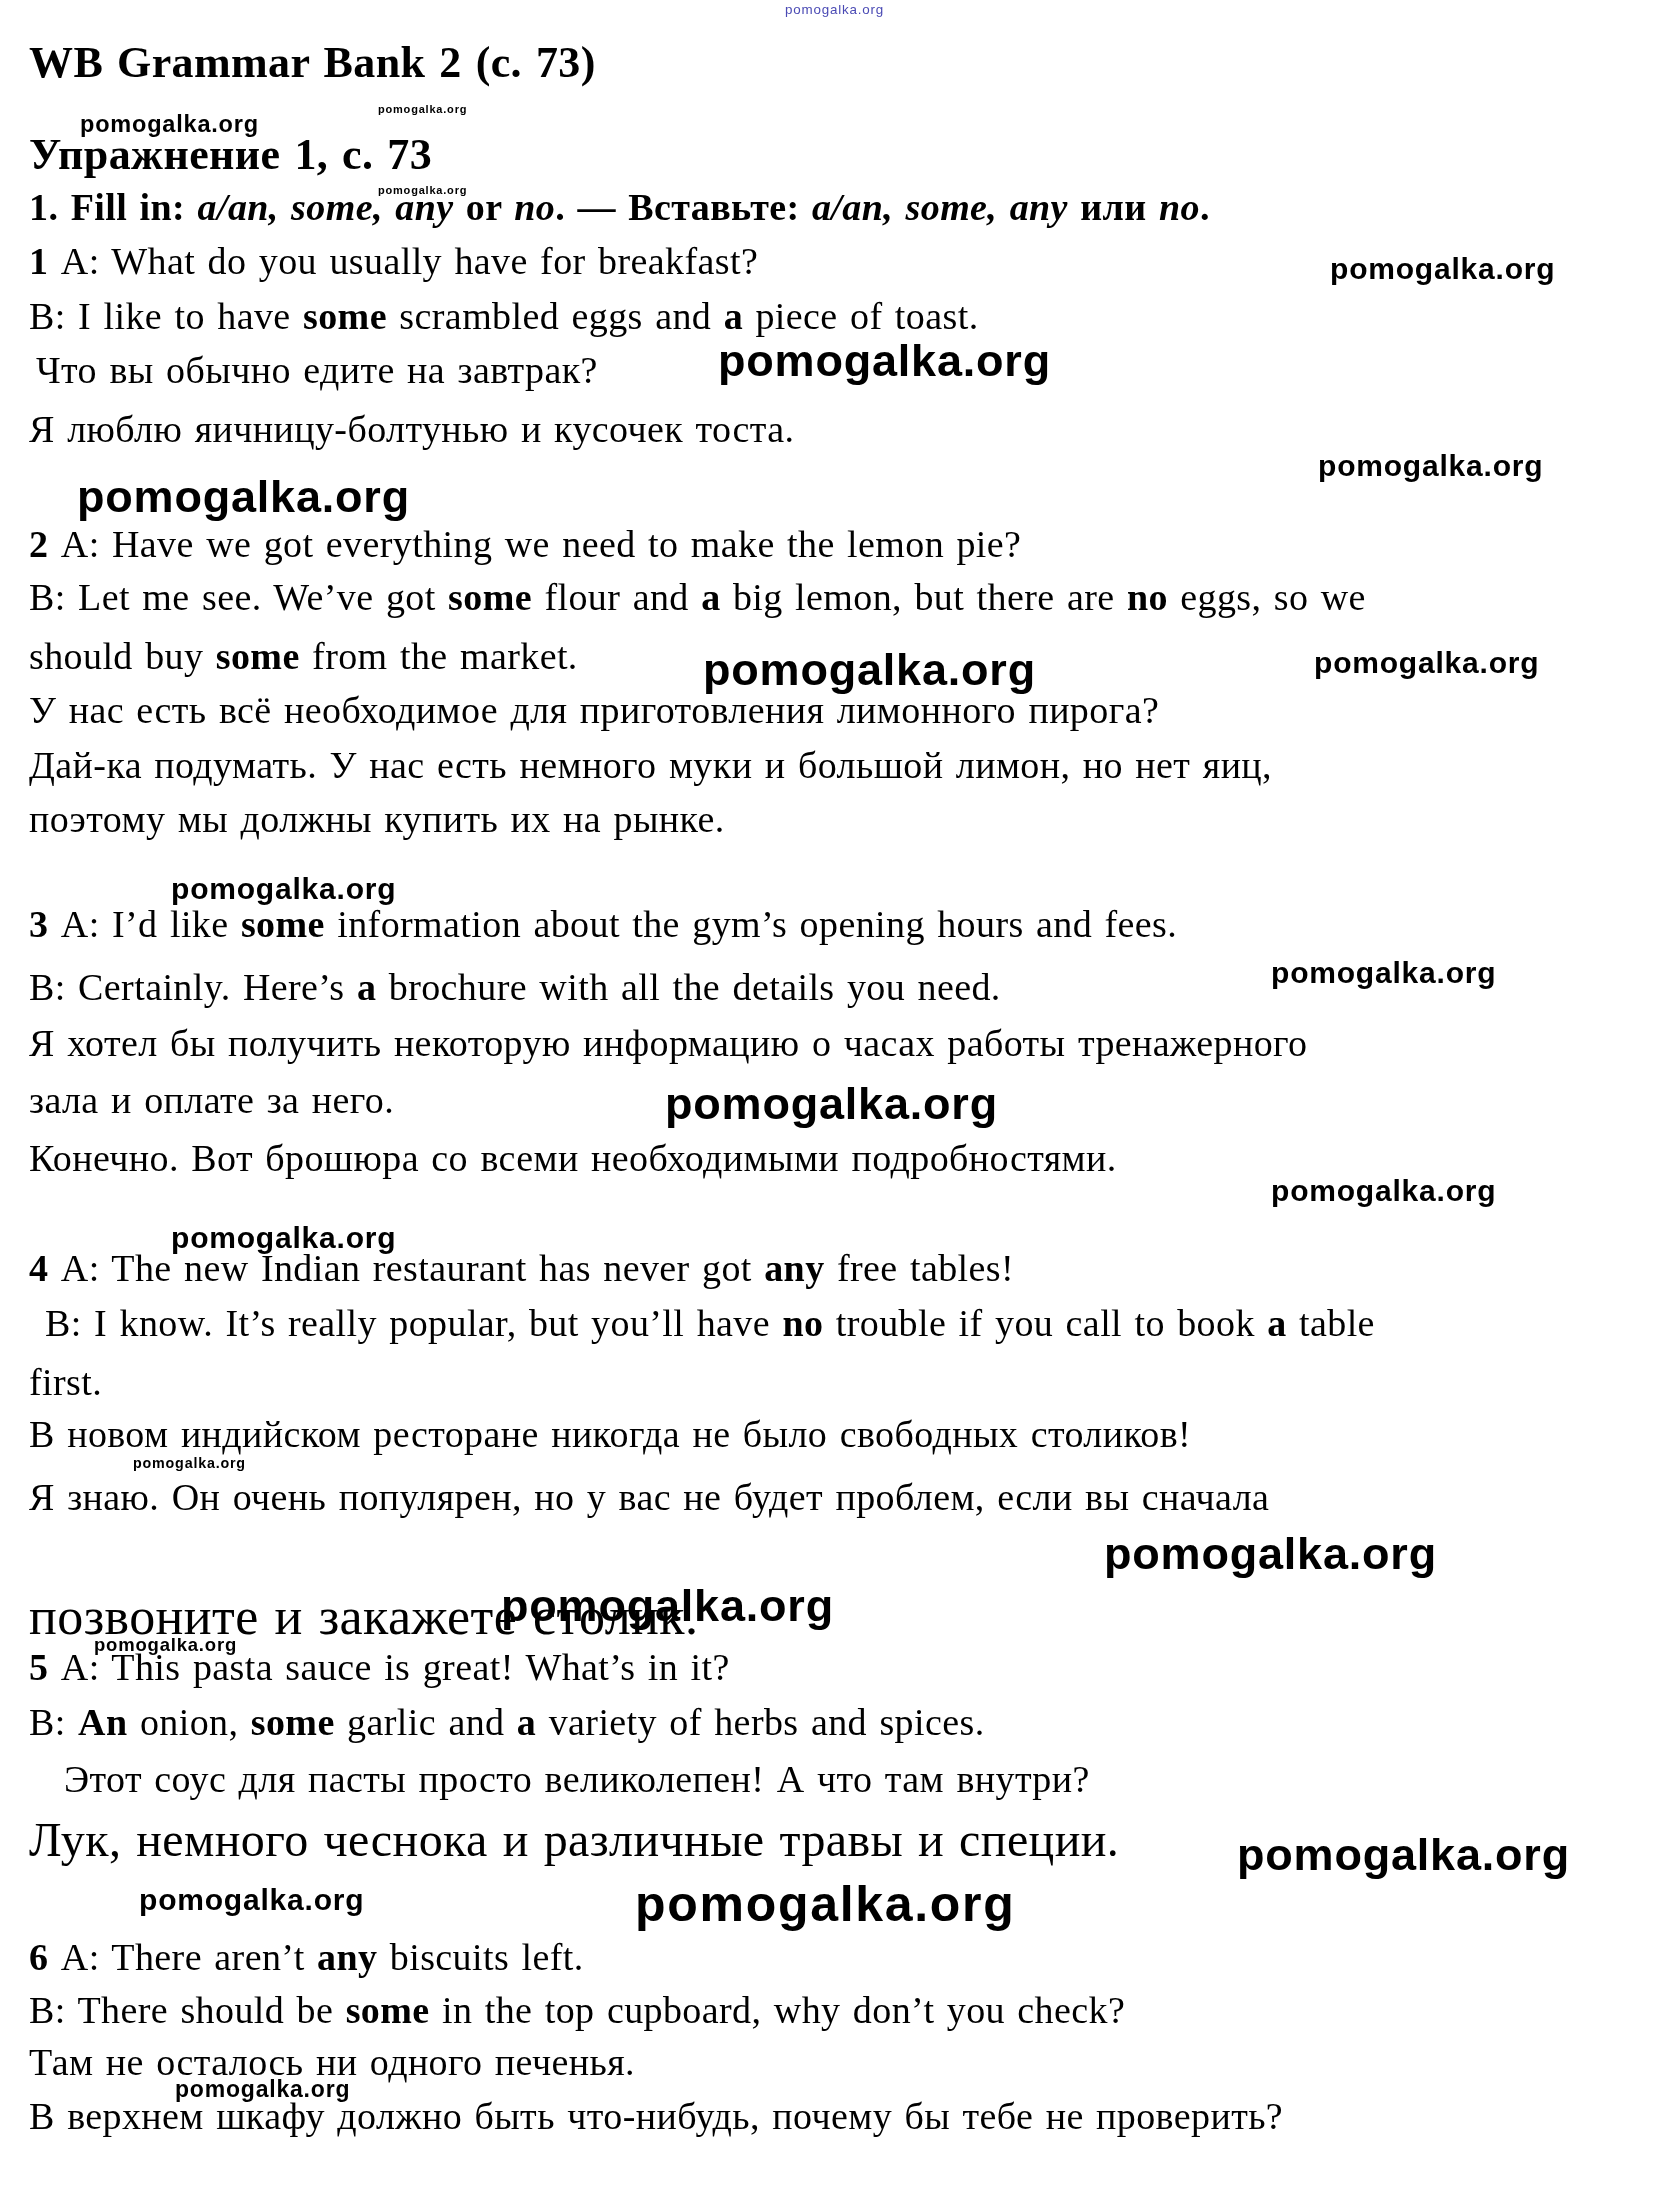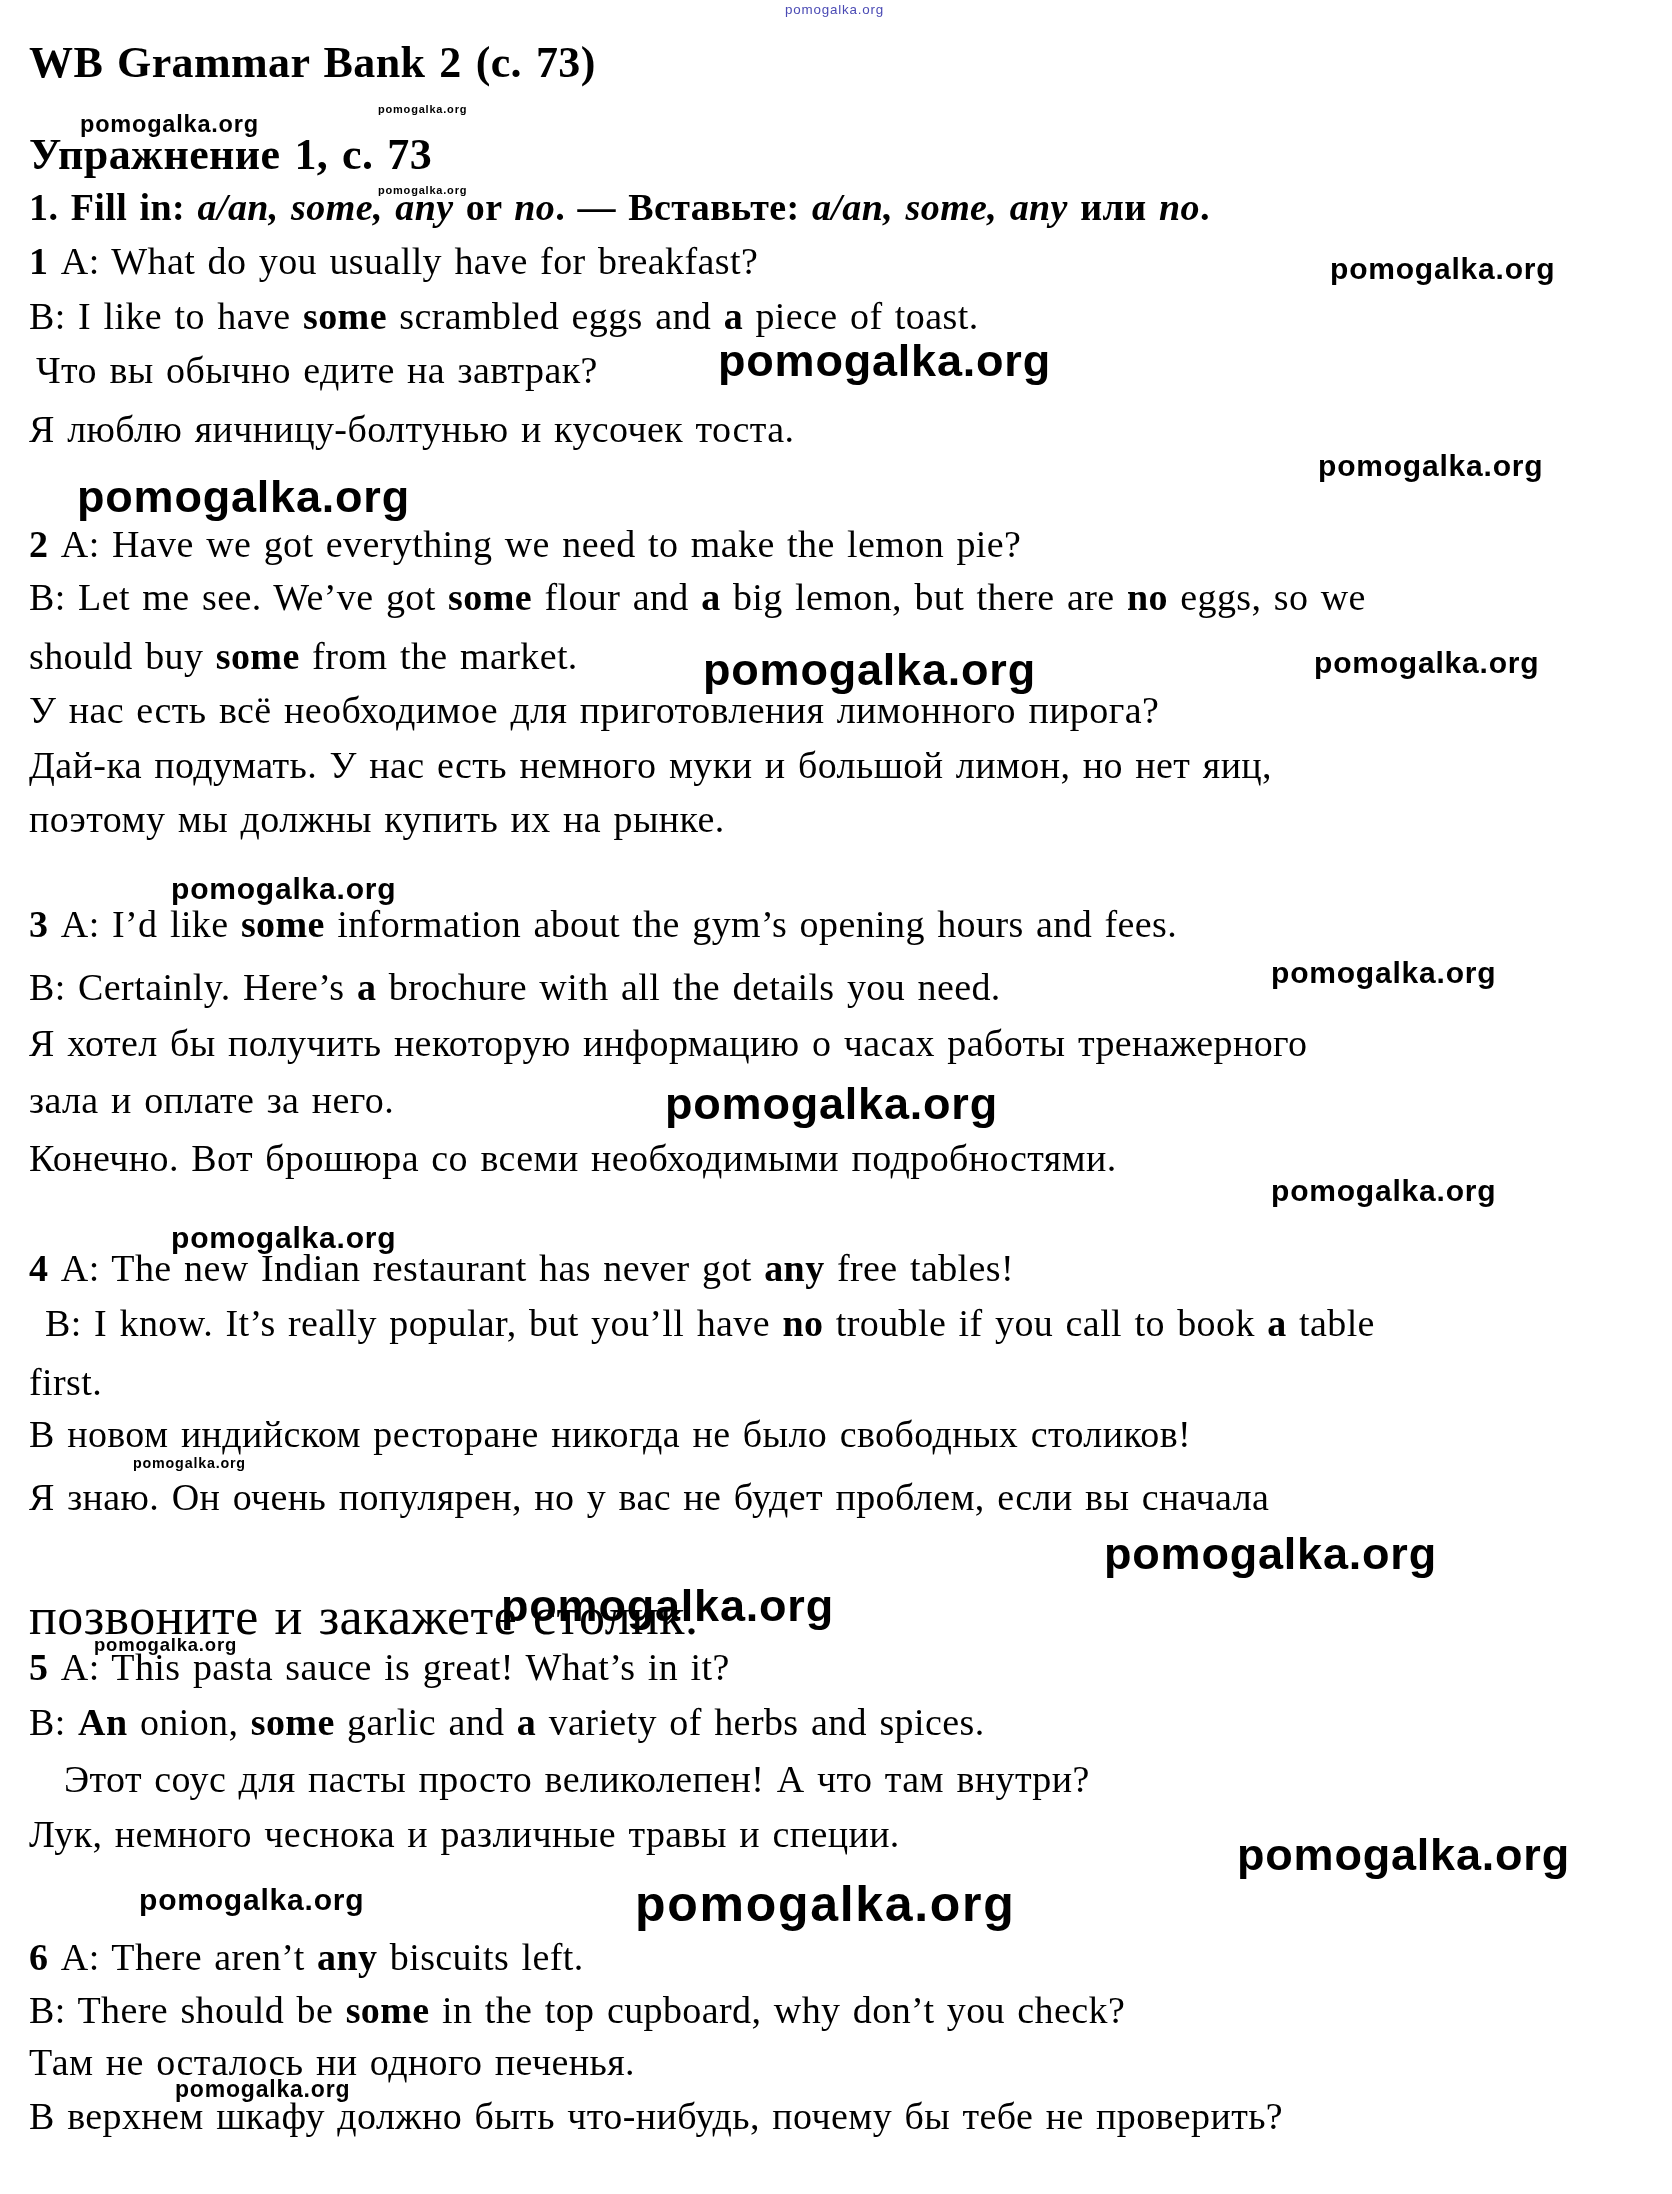--- a/index.html
+++ b/index.html
@@ -60,21 +60,21 @@
     <div class="line" style="left: 29px; top: 1137px; font-size: 38px;"><span class="">Конечно. Вот брошюра со всеми необходимыми подробностями.</span></div>
     <div class="line" style="left: 29px; top: 1247px; font-size: 38px;"><span class="b">4 </span><span class="">A: The new Indian restaurant has never got </span><span class="b">any</span><span class=""> free tables!</span></div>
     <div class="line" style="left: 45px; top: 1302px; font-size: 38px;"><span class="">B: I know. It’s really popular, but you’ll have </span><span class="b">no</span><span class=""> trouble if you call to book </span><span class="b">a</span><span class=""> table</span></div>
     <div class="line" style="left: 29px; top: 1361px; font-size: 38px;"><span class="">first.</span></div>
     <div class="line" style="left: 29px; top: 1413px; font-size: 38px;"><span class="">В новом индийском ресторане никогда не было свободных столиков!</span></div>
     <div class="line" style="left: 29px; top: 1476px; font-size: 38px;"><span class="">Я знаю. Он очень популярен, но у вас не будет проблем, если вы сначала</span></div>
     <div class="line" style="left: 29px; top: 1588px; font-size: 52px;"><span class="">позвоните и закажете столик.</span></div>
     <div class="line" style="left: 29px; top: 1646px; font-size: 38px;"><span class="b">5 </span><span class="">A: This pasta sauce is great! What’s in it?</span></div>
     <div class="line" style="left: 29px; top: 1701px; font-size: 38px;"><span class="">B: </span><span class="b">An</span><span class=""> onion, </span><span class="b">some</span><span class=""> garlic and </span><span class="b">a</span><span class=""> variety of herbs and spices.</span></div>
     <div class="line" style="left: 29px; top: 1758px; font-size: 38px; margin-left: 35px;"><span class="">Этот соус для пасты просто великолепен! А что там внутри?</span></div>
-    <div class="line" style="left: 29px; top: 1813px; font-size: 38px;"><span class="">Лук, немного чеснока и различные травы и специи.</span></div>
+    <div class="line" style="left: 29px; top: 1813px; font-size: 48px;"><span class="">Лук, немного чеснока и различные травы и специи.</span></div>
     <div class="line" style="left: 29px; top: 1936px; font-size: 38px;"><span class="b">6 </span><span class="">A: There aren’t </span><span class="b">any</span><span class=""> biscuits left.</span></div>
     <div class="line" style="left: 29px; top: 1989px; font-size: 38px;"><span class="">B: There should be </span><span class="b">some</span><span class=""> in the top cupboard, why don’t you check?</span></div>
     <div class="line" style="left: 29px; top: 2041px; font-size: 38px;"><span class="">Там не осталось ни одного печенья.</span></div>
     <div class="line" style="left: 29px; top: 2095px; font-size: 38px;"><span class="">В верхнем шкафу должно быть что-нибудь, почему бы тебе не проверить?</span></div>
     <div class="wm" style="left: 785px; top: 3.4px; font-size: 13.4px; color: rgb(74, 74, 180); font-weight: normal;">pomogalka.org</div>
     <div class="wm" style="left: 80px; top: 112px; font-size: 23.5px;">pomogalka.org</div>
     <div class="wm" style="left: 378px; top: 103px; font-size: 11px;">pomogalka.org</div>
     <div class="wm" style="left: 378px; top: 184px; font-size: 11px;">pomogalka.org</div>
     <div class="wm" style="left: 1330px; top: 252px; font-size: 30px;">pomogalka.org</div>
     <div class="wm" style="left: 718px; top: 336px; font-size: 45px;">pomogalka.org</div>

